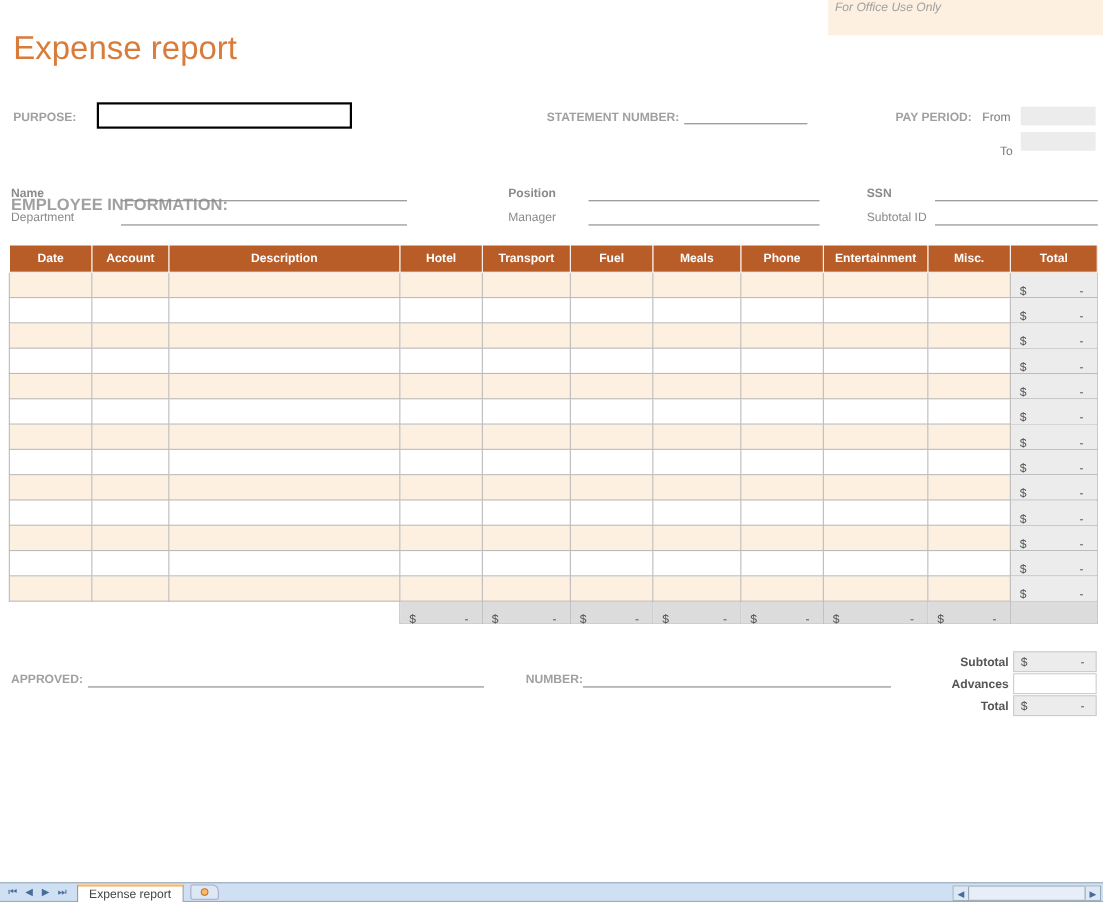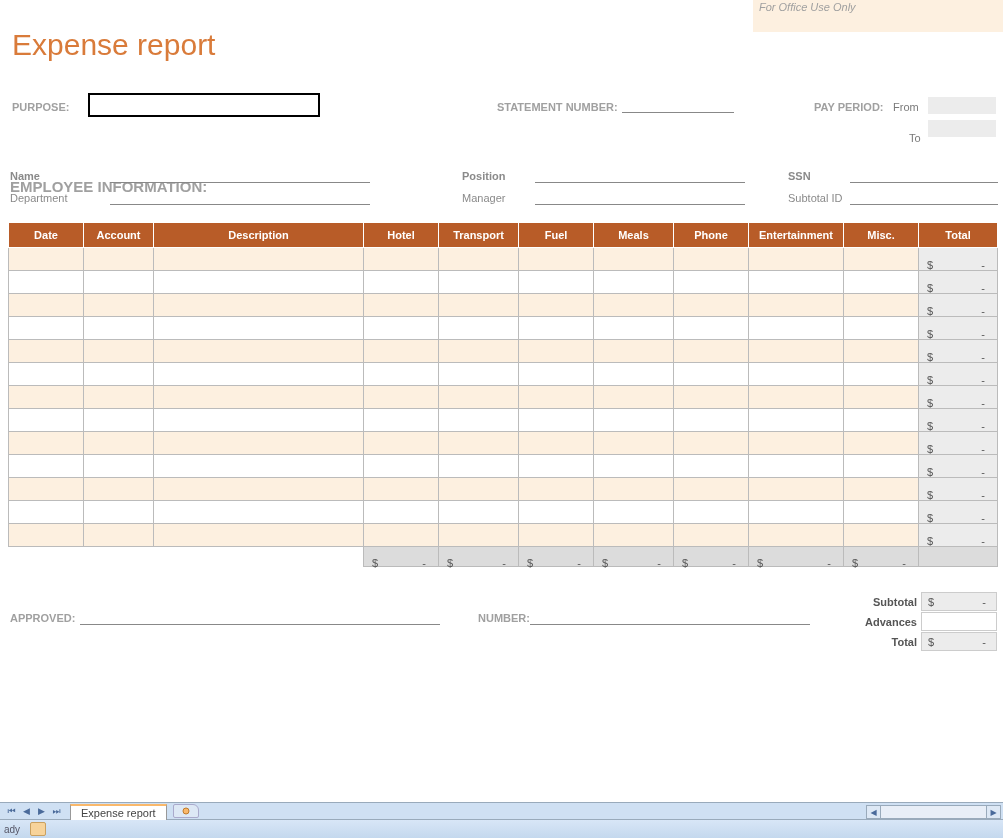--- a/index.html
+++ b/index.html
@@ -464,17 +464,13 @@
     <div class="new-tab">
       <svg viewBox="0 0 10 10">
           <circle cx="5" cy="5" r="3" fill="#f9b86b" stroke="#c07a2a" stroke-width="1"></circle>
         </svg>
     </div>
     <div class="hscroll-track">
       <div class="hscroll-arrow-l">◀</div>
       <div class="hscroll-arrow-r">▶</div>
     </div>
   </div>
-  <div class="status-strip">
-    <span class="status-text">ady</span>
-    <div class="status-icon"></div>
-  </div>
 </div>
 
 </body></html>

